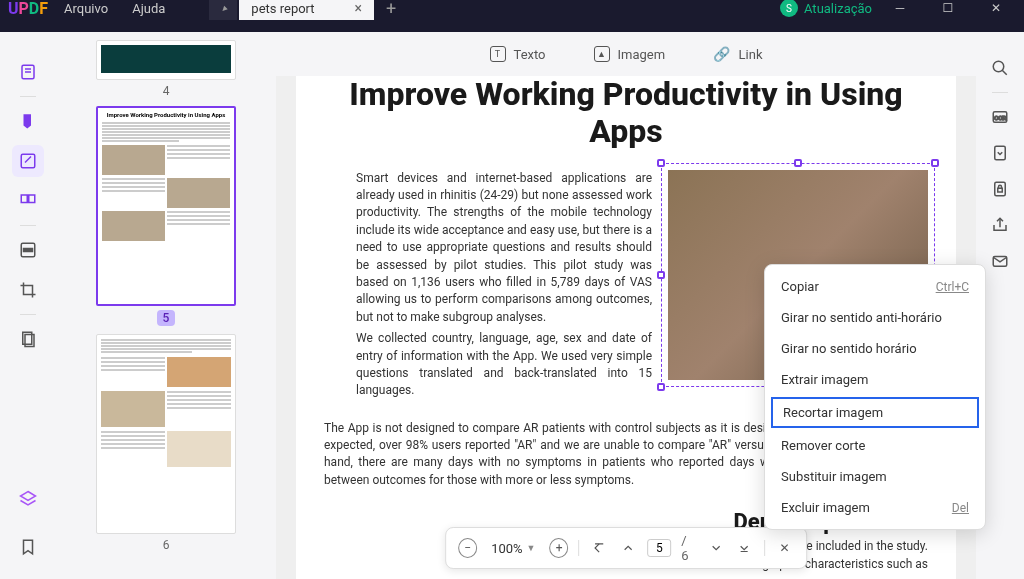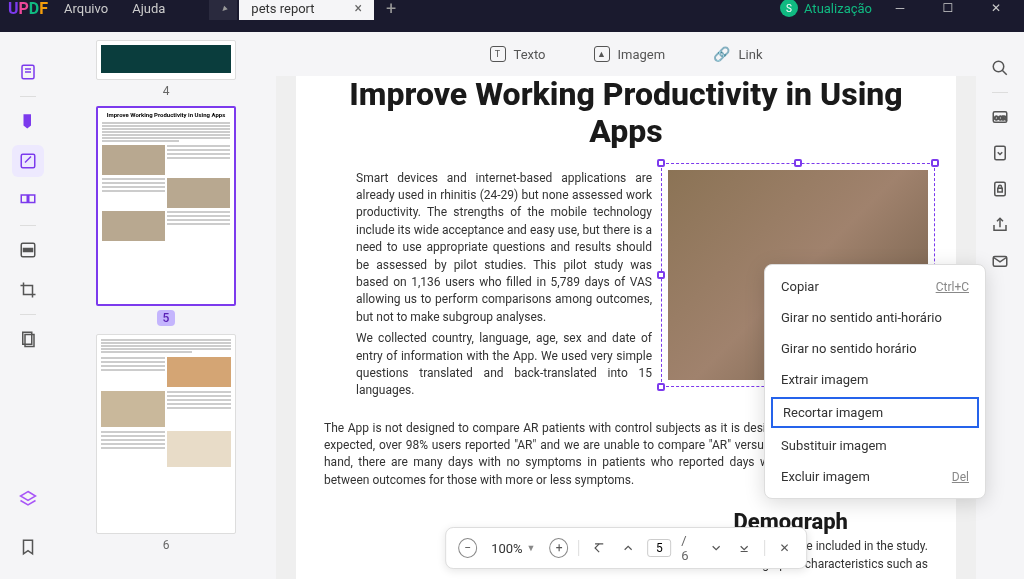--- a/index.html
+++ b/index.html
@@ -393,18 +393,19 @@
 
 <div class="context-menu">
   <div class="ctx-item">
       <span>Copiar</span>
       <span class="ctx-shortcut">Ctrl+C</span>
     </div>
   <div class="ctx-item">Girar no sentido anti-horário</div>
   <div class="ctx-item">Girar no sentido horário</div>
   <div class="ctx-item">Extrair imagem</div>
   <div class="ctx-item highlighted">Recortar imagem</div>
+  <div class="ctx-item">Remover corte</div>
   <div class="ctx-item">Substituir imagem</div>
   <div class="ctx-item">
       <span>Excluir imagem</span>
       <span class="ctx-shortcut">Del</span>
     </div>
 </div>
 
 </body></html>

